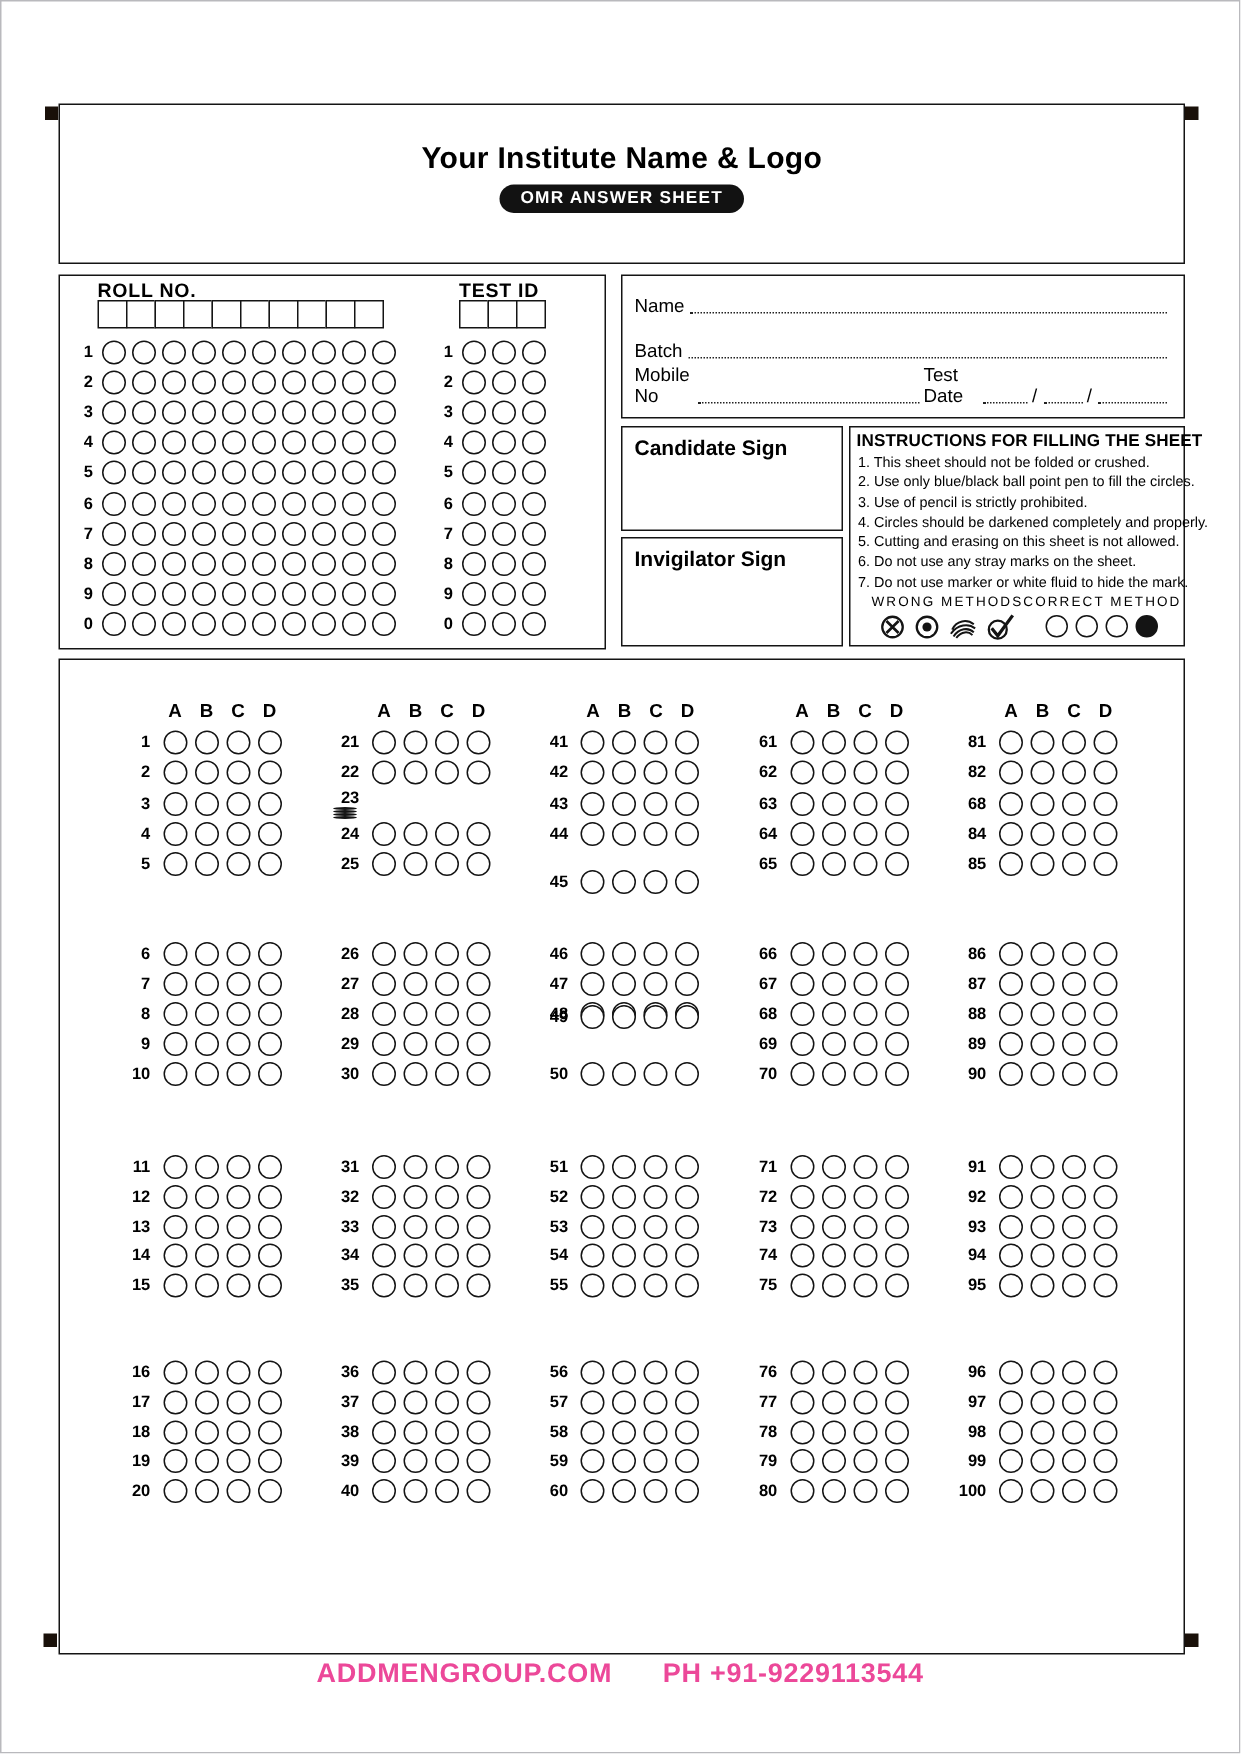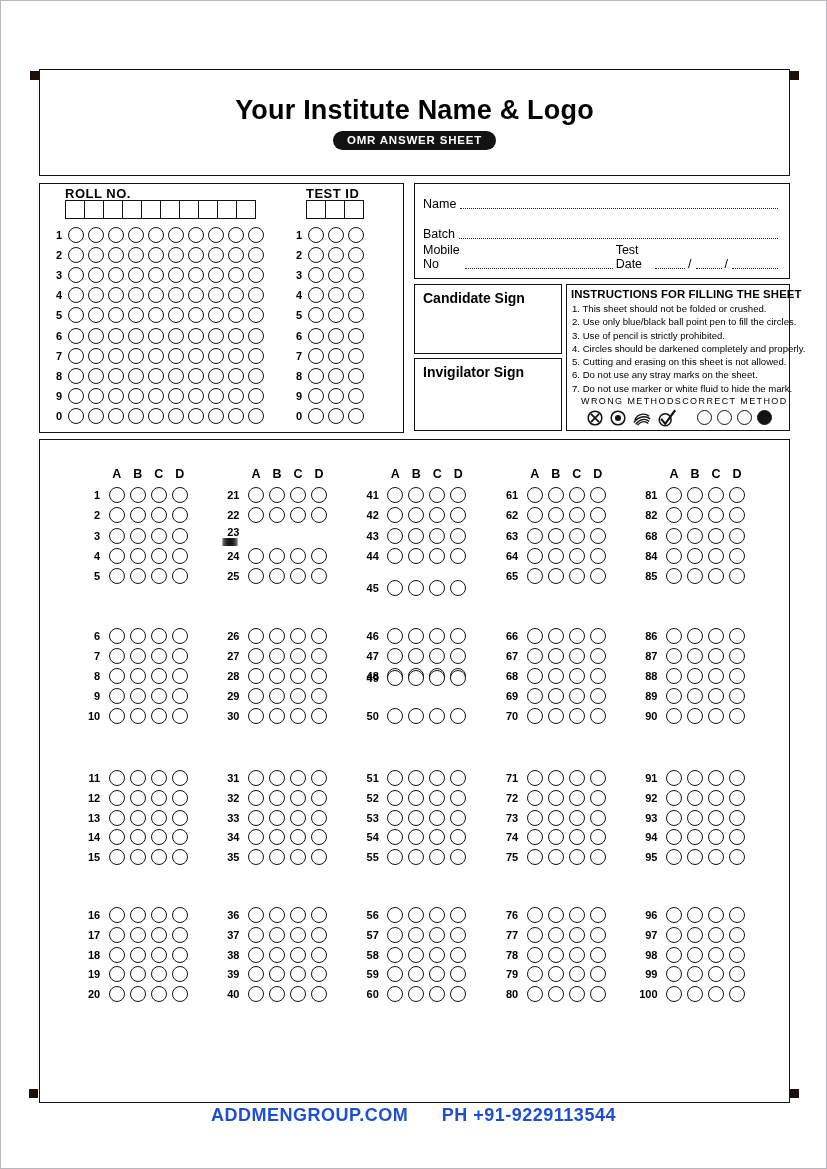--- a/index.html
+++ b/index.html
@@ -6,21 +6,21 @@
   .page {
     position:relative; width:827px; height:1169px; background:#fff;
     border:1px solid #b9b9bd; box-sizing:border-box; overflow:hidden;
     font-family:"Liberation Sans", sans-serif; color:#000;
   }
   .box { position:absolute; border:1.6px solid #141414; box-sizing:border-box; background:#fff; }
   .mark { position:absolute; width:9px; height:9px; background:#191009; }
 
   
   .header-box { text-align:center; }
-  .title { margin-top:25px; font-size:27px; font-weight:bold; letter-spacing:0.2px; }
+  .title { margin-top:25px; font-size:20px; font-weight:bold; letter-spacing:0.2px; }
   .badge { display:inline-block; margin-top:5px; background:#121212; color:#fff;
            font-size:11.5px; font-weight:bold; letter-spacing:0.8px;
            padding:3px 14px 4px; border-radius:10px; }
 
   
   .sec-label { position:absolute; font-size:13px; font-weight:bold; letter-spacing:0.5px; }
   .cell-row { position:absolute; display:flex; }
   .cell { width:20px; height:19px; border:1px solid #141414; box-sizing:border-box; margin-right:-1px; background:#fff; }
   .digit-row { position:absolute; display:flex; align-items:center; height:20px; }
   .digit-label { width:16px; text-align:right; font-size:11px; font-weight:600; margin-right:4px; }
@@ -1108,18 +1108,18 @@
         <div class="q-row" style="top: 544.2px;">
           <span class="q-num">100</span>
           <span class="q-bubble"></span>
           <span class="q-bubble"></span>
           <span class="q-bubble"></span>
           <span class="q-bubble"></span>
         </div>
       </div>
     </div>
 
-  <div class="footer" id="footer" style="color: #1d4ed8;">
+  <div class="footer" id="footer" style="color: #ec4899;">
     <span>ADDMENGROUP.COM</span>
     <span>PH +91-9229113544</span>
   </div>
 
 </div>
 
 </body></html>

